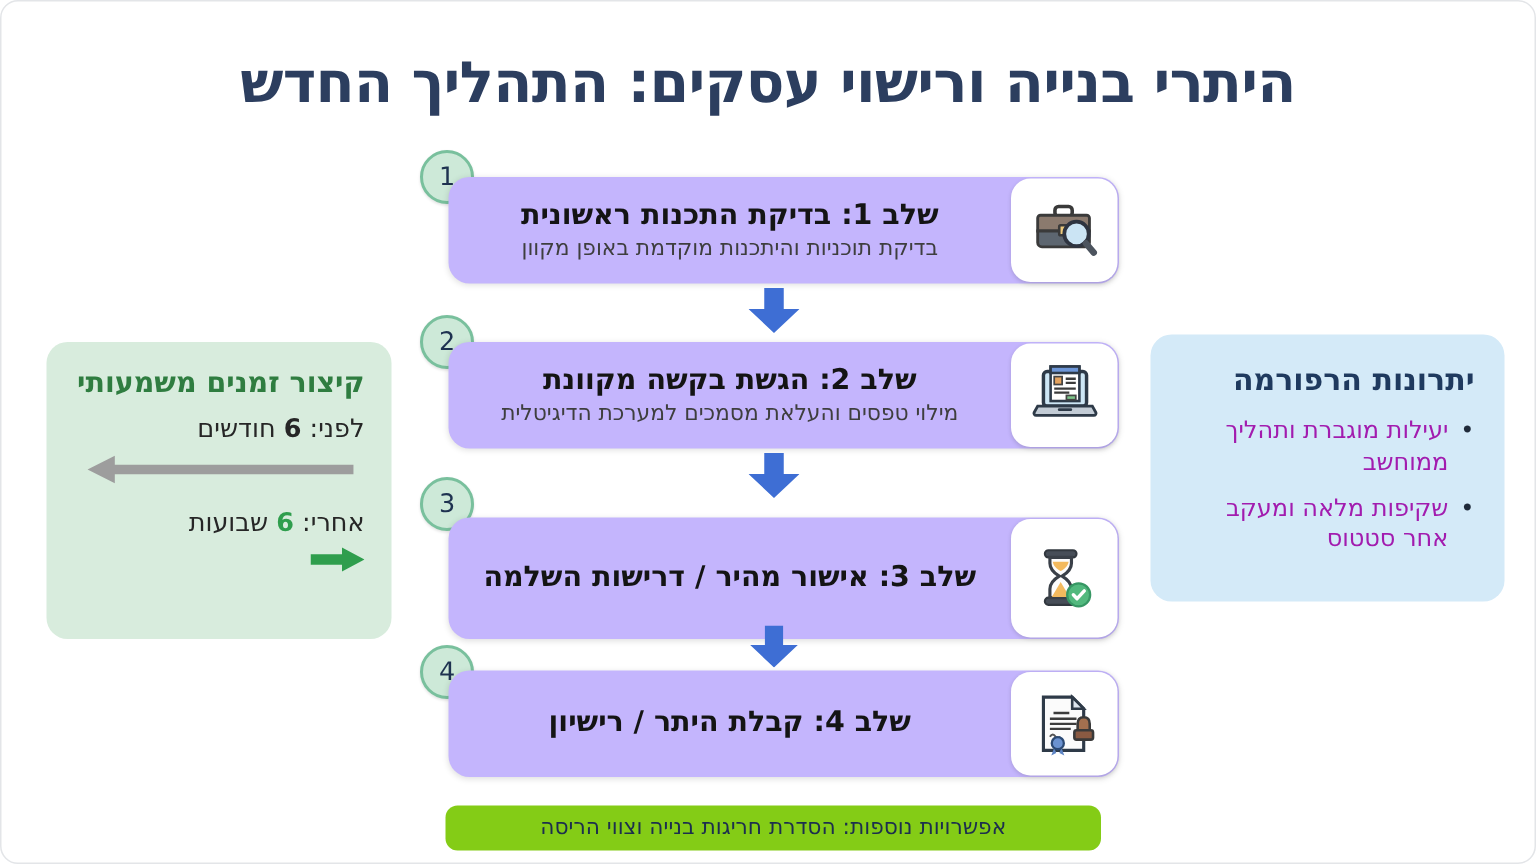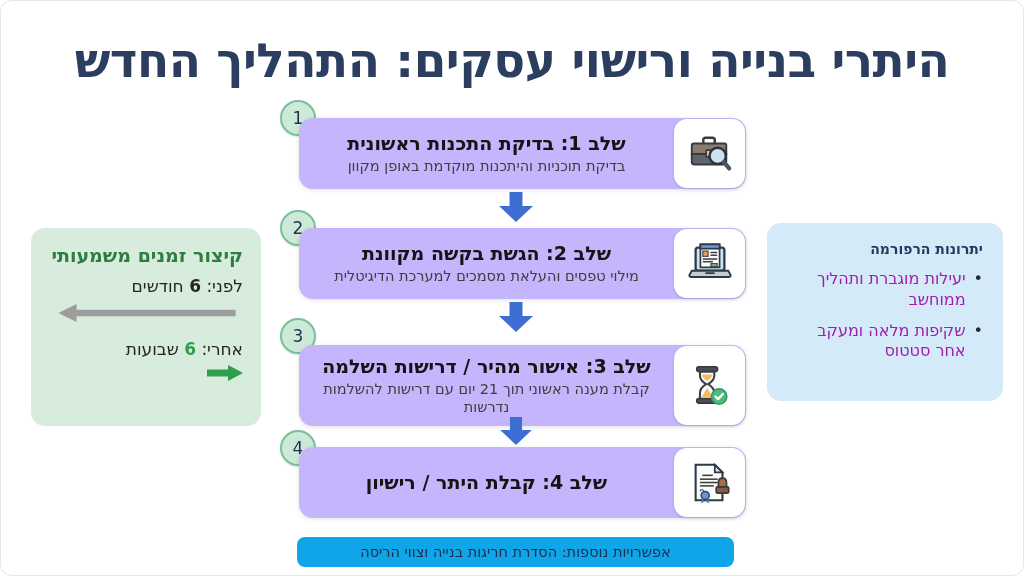--- a/index.html
+++ b/index.html
@@ -4,21 +4,21 @@
 <style>
   html,body{margin:0;padding:0;background:#fff;}
   .page{
     position:relative;width:1022px;height:574px;background:#ffffff;
     border:1px solid #e3e5e8;border-radius:12px;overflow:hidden;
     font-family:"DejaVu Sans","Liberation Sans",sans-serif;
     direction:rtl;
   }
   .main-title{
     position:absolute;top:32px;left:0;right:0;text-align:center;
-    font-size:47px;font-weight:bold;color:#2c3e5f;letter-spacing:-0.5px;margin:0;
+    font-size:38px;font-weight:bold;color:#2c3e5f;letter-spacing:-0.5px;margin:0;
   }
   
   .step-box{
     position:absolute;left:298px;width:447px;background:#c4b5fd;
     border-radius:14px;box-shadow:0 1px 4px rgba(0,0,0,.13);
   }
   .step-text{
     position:absolute;left:14px;right:86px;top:50%;transform:translateY(-50%);
     text-align:center;
   }
@@ -47,28 +47,28 @@
   .time-row b{font-weight:bold;}
   .after-num{color:#2f9e4d;font-weight:bold;}
   .arrow-line{margin:7px 0 12px 0;}
   .arrow-line-after{margin:5px 0 0 0;}
   
   .benefits-panel{
     position:absolute;left:766px;top:222px;width:236px;height:178px;
     background:#d4eaf8;border-radius:14px;box-sizing:border-box;
     padding:18px 20px 12px 16px;text-align:right;
   }
-  .benefits-title{font-size:14px;font-weight:bold;color:#1f3a5f;margin:0 0 12px 0;}
+  .benefits-title{font-size:20px;font-weight:bold;color:#1f3a5f;margin:0 0 12px 0;}
   .benefit-item{display:flex;gap:8px;margin:0 0 10px 0;align-items:flex-start;}
   .bullet-dot{color:#1f2a3a;font-size:16px;line-height:1.3;}
   .benefit-text{font-size:16px;color:#a21caf;line-height:1.3;}
   
   .footer-bar{
     position:absolute;left:296px;top:536px;width:437px;height:30px;
-    background:#0ea5e9;border-radius:8px;
+    background:#84cc16;border-radius:8px;
     display:flex;align-items:center;justify-content:center;
     font-size:14.5px;color:#1c2f4e;
   }
 </style>
 </head>
 <body>
 
 <div class="page">
 
   <h1 class="main-title">היתרי בנייה ורישוי עסקים: התהליך החדש</h1>
@@ -119,21 +119,20 @@
   </div>
 
   <svg class="down-arrow" style="top:301px" width="34" height="30" viewBox="0 0 34 30">
     <polygon points="17,30 0,14 10.5,14 10.5,0 23.5,0 23.5,14 34,14" fill="#3e6ed4"></polygon>
   </svg>
 
   <div class="step-circle" style="top:317px">3</div>
   <div class="step-box" style="top:344px;height:81px">
     <div class="step-text">
       <p class="step-title">שלב 3: אישור מהיר / דרישות השלמה</p>
-      <p class="step-desc">קבלת מענה ראשוני תוך 21 יום עם דרישות להשלמות נדרשות</p>
     </div>
     <div class="icon-tile">
       <svg viewBox="0 0 48 48" width="46" height="46">
         <rect x="10" y="4" width="22" height="5" rx="2.5" fill="#474e58" stroke="#32383f" stroke-width="1.5"></rect>
         <rect x="10" y="37" width="22" height="5" rx="2.5" fill="#474e58" stroke="#32383f" stroke-width="1.5"></rect>
         <path d="M13.5 9 h15 v4 c0 4.5 -3.2 7 -6.5 9 c3.3 2 6.5 4.5 6.5 9 v6 h-15 v-6 c0 -4.5 3.2 -7 6.5 -9 c-3.3 -2 -6.5 -4.5 -6.5 -9 z" fill="#fcfcfc" stroke="#3a4048" stroke-width="2.2"></path>
         <path d="M15.5 12 h11 c-0.5 3 -2.5 4.8 -5.5 6.5 c-3 -1.7 -5 -3.5 -5.5 -6.5 z" fill="#f3ba5e"></path>
         <path d="M21 26 l6.2 10.5 h-12.4 z" fill="#f3ba5e"></path>
         <circle cx="33.5" cy="35" r="8" fill="#52b97e" stroke="#379764" stroke-width="1.6"></circle>
         <path d="M29.8 35 l2.6 2.7 l5 -5.4" stroke="#ffffff" stroke-width="2.4" fill="none" stroke-linecap="round" stroke-linejoin="round"></path>

